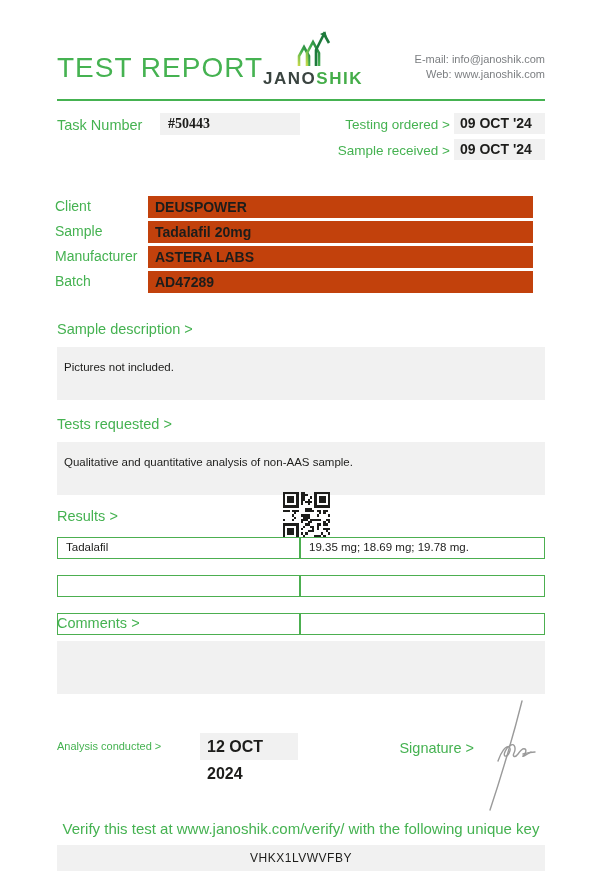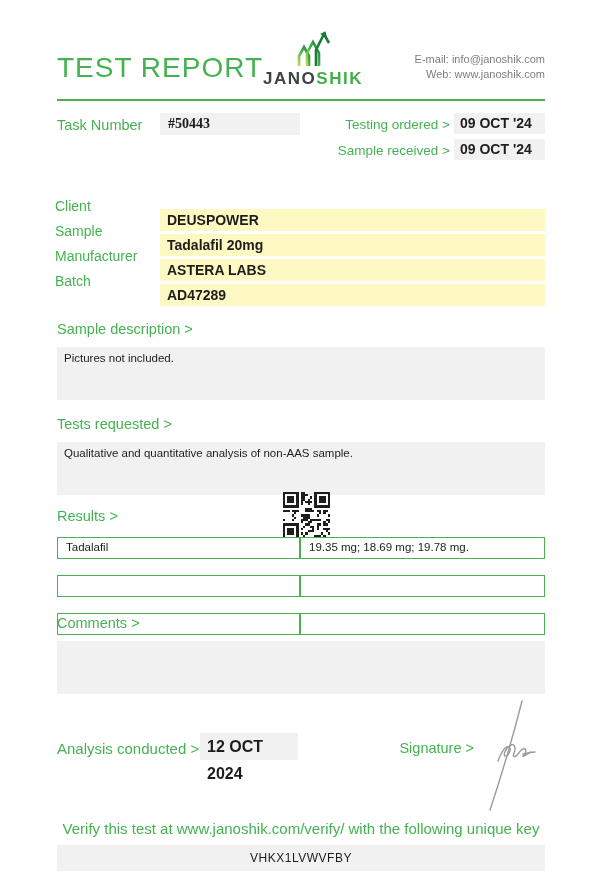--- a/index.html
+++ b/index.html
@@ -36,39 +36,39 @@
   .ordered-label  { position:absolute; left:300px; top:117px; width:150px; text-align:right; font-size:13.5px; }
   .received-label { position:absolute; left:300px; top:143px; width:150px; text-align:right; font-size:13.5px; }
   .ordered-value  { position:absolute; left:454px; top:113px; width:91px; height:21px;
     font-size:14px; font-weight:600; color:#1d1d1b; line-height:21px; padding-left:6px; }
   .received-value { position:absolute; left:454px; top:139px; width:91px; height:21px;
     font-size:14px; font-weight:600; color:#1d1d1b; line-height:21px; padding-left:6px; }
 
   
   .detail-row { position:absolute; left:0; width:600px; height:22px; }
   .detail-row .lbl { position:absolute; left:55px; top:2px; font-size:14px; color:#45b251; }
-  .detail-row .val { position:absolute; left:160px; top:0; width:385px; height:22px;
-    background:#fef9c3; font-size:14px; font-weight:600; color:#1d1d1b; line-height:22px; padding-left:7px;margin-top:13px; }
+  .detail-row .val { position:absolute; left:148px; top:0; width:385px; height:22px;
+    background:#c2410c; font-size:14px; font-weight:600; color:#1d1d1b; line-height:22px; padding-left:7px; }
 
   
   .sec-heading { position:absolute; left:57px; font-size:14.5px; color:#45b251; }
   .sec-box { position:absolute; left:57px; width:488px; background:#f1f1f1;
-    font-size:11.5px; color:#1d1d1b; padding:5px 7px; }
+    font-size:11.5px; color:#1d1d1b; padding:14px 7px; }
 
   
   .qr { position:absolute; left:283px; top:492px; width:47px; height:47px; }
   .rtable { position:absolute; left:57px; top:537px; width:488px; }
   .rrow { display:flex; gap:0; margin-bottom:16px; }
   .rcell { border:1.5px solid #4caf50; background:#fff; height:22px;
     font-size:11.5px; color:#1d1d1b; line-height:19px; padding-left:8px; }
   .rcell.c1 { width:243px; border-right-width:0.75px; }
   .rcell.c2 { width:245px; border-left-width:0.75px; }
 
   
-  .analysis-label { position:absolute; left:57px; top:740px; font-size:15px; color:#45b251; }
+  .analysis-label { position:absolute; left:57px; top:740px; font-size:11px; color:#45b251; }
   .analysis-value { position:absolute; left:200px; top:733px; width:98px; height:27px;
     background:#f1f1f1; font-size:16px; font-weight:600; color:#1d1d1b; line-height:27px; padding-left:7px; }
   .signature-label { position:absolute; left:370px; top:740px; width:104px; text-align:right;
     font-size:14.5px; color:#45b251; }
   .signature-svg { position:absolute; left:476px; top:697px; }
   .verify-text { position:absolute; left:57px; top:820px; width:488px; text-align:center;
     font-size:15px; color:#45b251; }
   .key-box { position:absolute; left:57px; top:845px; width:488px; height:26px;
     background:#f1f1f1; text-align:center; font-size:12px; font-weight:500;
     color:#1d1d1b; line-height:26px; letter-spacing:0.5px; }

